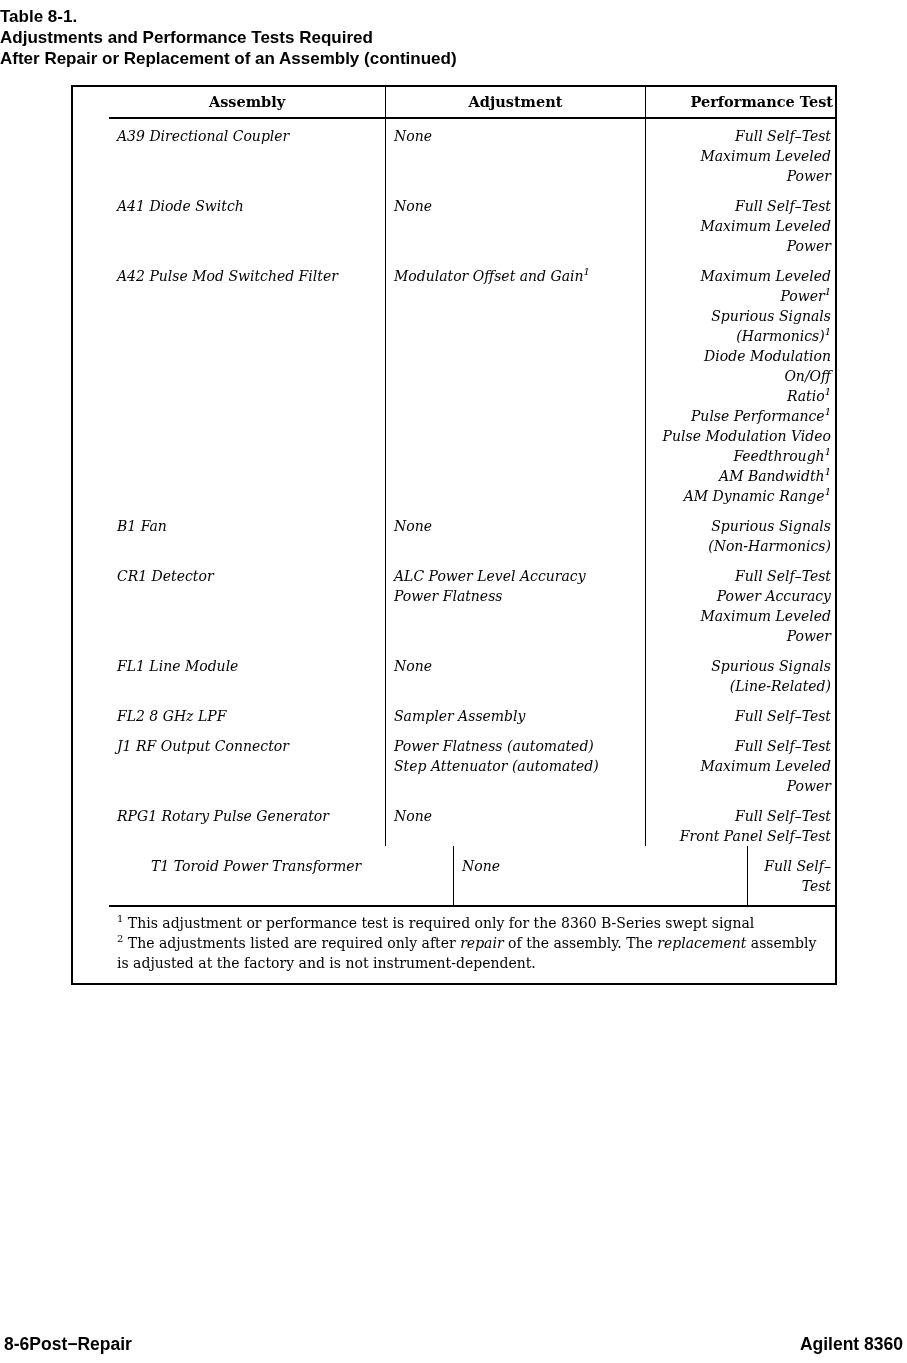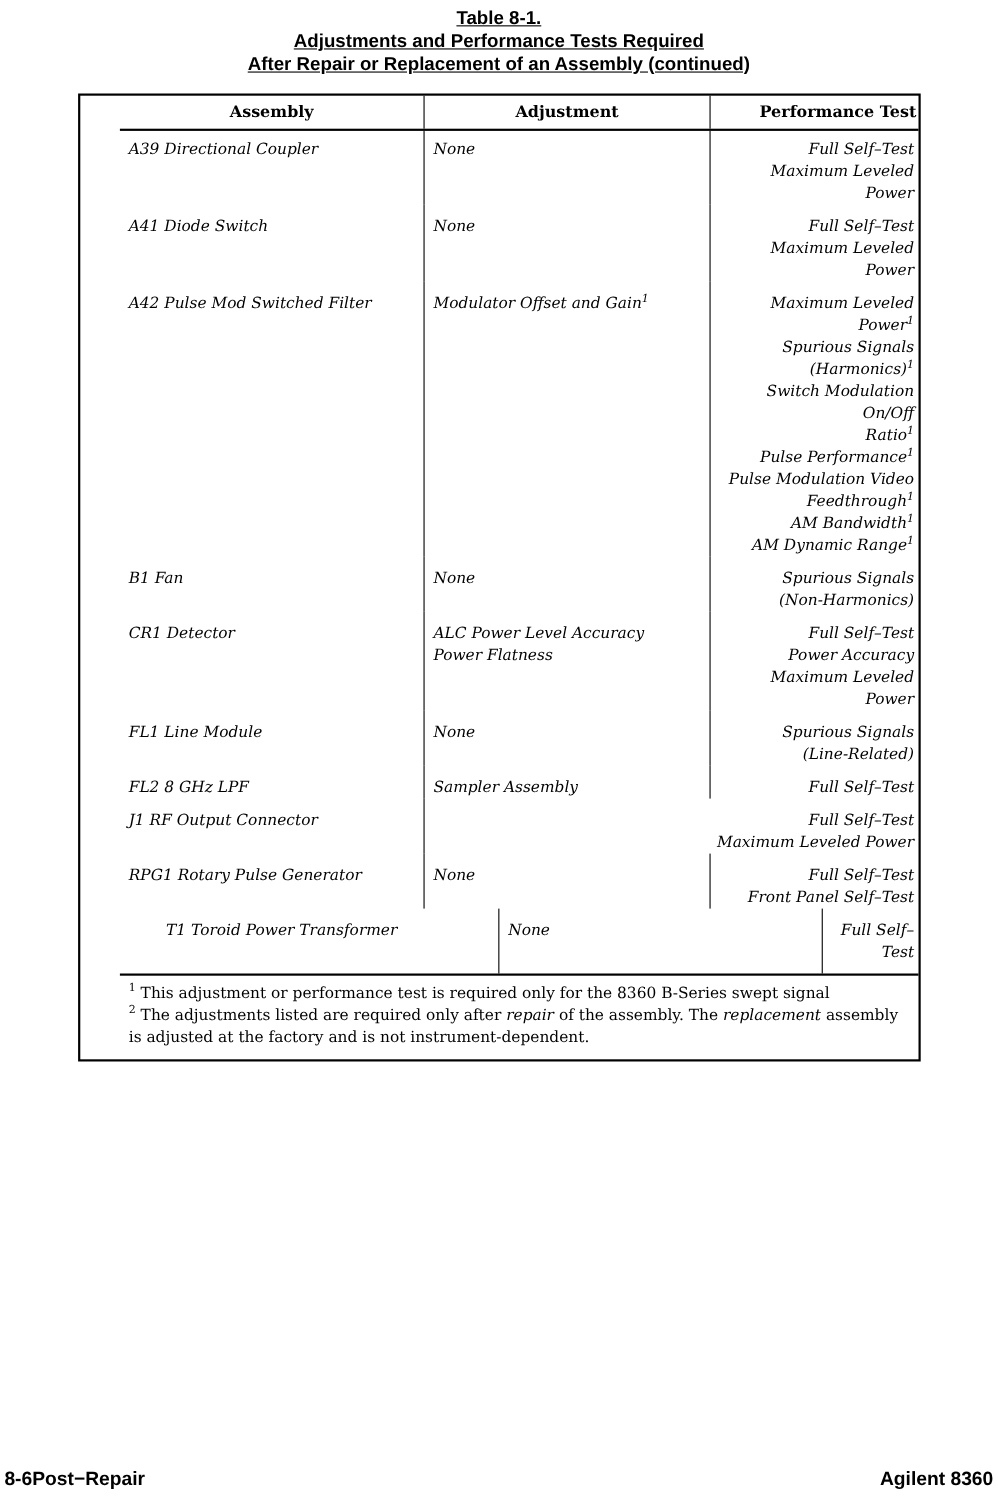--- a/index.html
+++ b/index.html
@@ -5,23 +5,22 @@
   html,body{margin:0;padding:0;background:#ffffff;}
   body{
     width:907px;height:1363px;position:relative;
     font-family:"DejaVu Serif","Liberation Serif",serif;
     color:#000;
   }
   .page{position:absolute;inset:0;}
 
   .title-block{
     position:absolute;top:6px;left:0;width:100%;
-    text-align:center;
     font-family:"Liberation Sans",sans-serif;
-    font-weight:bold;font-size:17px;line-height:21px;text-decoration:underline;
+    font-weight:bold;font-size:17px;line-height:21px;
   }
 
   .table{
     position:absolute;left:71px;top:85px;width:766px;
     border:2px solid #000;box-sizing:border-box;
     font-size:14px;line-height:20px;padding-left:36px;
   }
   .thead{
     display:flex;border-bottom:2px solid #000;
     font-weight:bold;font-size:14.5px;
@@ -105,21 +104,21 @@
         <div class="trow">
           <div class="td c1">
             <div class="line">A42 Pulse Mod Switched Filter</div>
           </div>
           <div class="td c2">
             <div class="line">Modulator Offset and Gain<sup>1</sup></div>
           </div>
           <div class="td c3">
             <div class="line">Maximum Leveled Power<sup>1</sup></div>
             <div class="line">Spurious Signals (Harmonics)<sup>1</sup></div>
-            <div class="line">Switch Modulation On/Off</div>
+            <div class="line">Diode Modulation On/Off</div>
             <div class="line">  Ratio<sup>1</sup></div>
             <div class="line">Pulse Performance<sup>1</sup></div>
             <div class="line">Pulse Modulation Video</div>
             <div class="line">  Feedthrough<sup>1</sup></div>
             <div class="line">AM Bandwidth<sup>1</sup></div>
             <div class="line">AM Dynamic Range<sup>1</sup></div>
           </div>
         </div>
         <div class="trow">
           <div class="td c1">
@@ -167,20 +166,24 @@
             <div class="line">Sampler Assembly</div>
           </div>
           <div class="td c3">
             <div class="line">Full Self–Test</div>
           </div>
         </div>
         <div class="trow">
           <div class="td c1">
             <div class="line">J1 RF Output Connector</div>
           </div>
+          <div class="td c2">
+            <div class="line">Power Flatness (automated)</div>
+            <div class="line">Step Attenuator (automated)</div>
+          </div>
           <div class="td c3">
             <div class="line">Full Self–Test</div>
             <div class="line">Maximum Leveled Power</div>
           </div>
         </div>
         <div class="trow">
           <div class="td c1">
             <div class="line">RPG1 Rotary Pulse Generator</div>
           </div>
           <div class="td c2">

